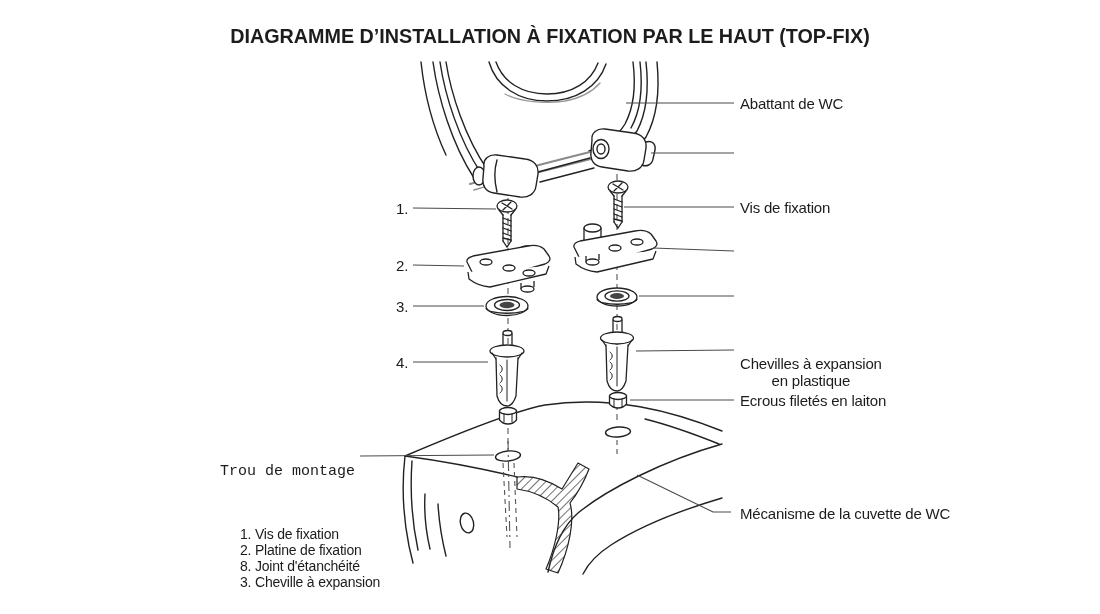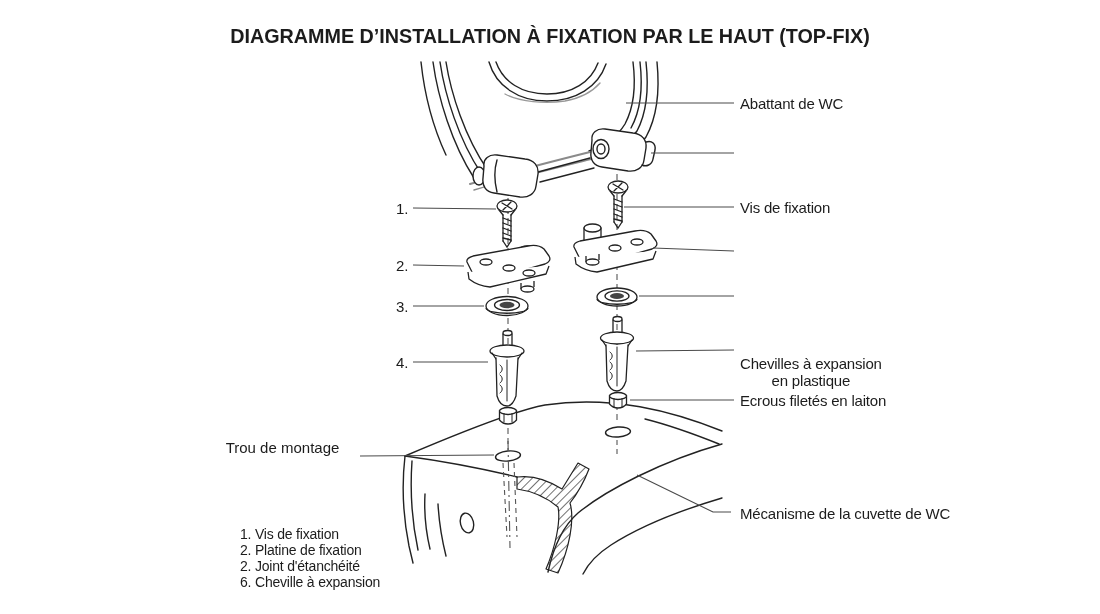--- a/index.html
+++ b/index.html
@@ -25,22 +25,22 @@
     position:absolute;font-size:15px;line-height:17px;letter-spacing:-0.2px;
     white-space:nowrap;
     text-align:center;
   }
   .lbl-right{left:740px;}
   .num{position:absolute;font-size:15px;left:396px;}
   .legend{
     position:absolute;left:240px;top:526px;font-size:14px;line-height:16px;
     letter-spacing:-0.2px;
   }
-  .trou{position:absolute;left:210px;top:439px;width:145px;text-align:center;
-    font-size:15px;white-space:nowrap;}
+  .trou{position:absolute;left:210px;top:463px;width:145px;text-align:right;
+    font-size:15px;white-space:nowrap;font-family:Liberation Mono, monospace;}
 </style>
 </head>
 <body>
 
 <div class="stage">
 
 <svg width="1100" height="614" viewBox="0 0 1100 614">
   <defs>
     <pattern id="hatch" width="6" height="6" patternUnits="userSpaceOnUse" patternTransform="rotate(45)">
       <line x1="0" y1="0" x2="0" y2="6" stroke="#333" stroke-width="1.4"></line>
@@ -243,17 +243,17 @@
   <div class="trou">Trou de montage</div>
 
   <div class="num" style="top:200px">1.</div>
   <div class="num" style="top:257px">2.</div>
   <div class="num" style="top:298px">3.</div>
   <div class="num" style="top:354px">4.</div>
 
   <div class="legend">
     <div>1. Vis de fixation</div>
     <div>2. Platine de fixation</div>
-    <div>2. Joint d'étanchéité</div>
-    <div>6. Cheville à expansion</div>
+    <div>8. Joint d'étanchéité</div>
+    <div>3. Cheville à expansion</div>
   </div>
 
 </div>
 
 </body></html>

